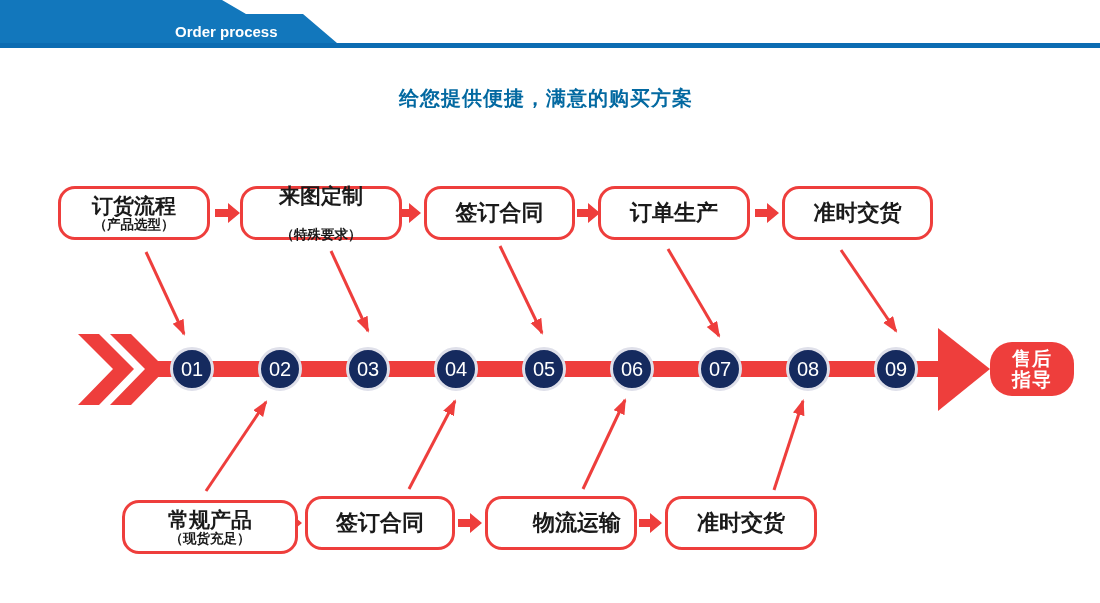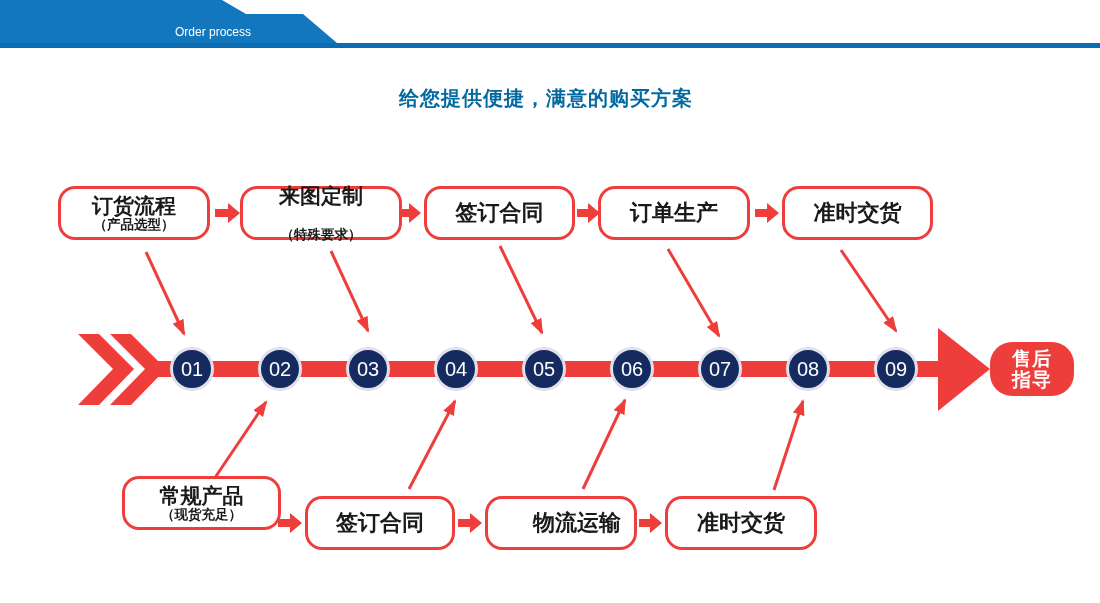--- a/index.html
+++ b/index.html
@@ -18,21 +18,21 @@
   #header-svg{position:absolute;left:0;top:0;}
   .banner-fill{fill:var(--banner-blue);}
   .strip-fill{fill:var(--strip-blue);}
   .hdr-cn{
     position:absolute;left:10px;top:2px;
     color:#fff;font-size:30px;font-weight:bold;letter-spacing:7px;
     line-height:40px;white-space:nowrap;
   }
   .hdr-en{
     position:absolute;left:175px;top:21px;
-    color:#fff;font-size:12px;font-weight:400;line-height:22px;white-space:nowrap;
+    color:#fff;font-size:15px;font-weight:700;line-height:22px;white-space:nowrap;
   }
 
   
   .headline{
     position:absolute;left:0;top:85px;width:1092px;
     text-align:center;color:#0369a1;font-size:20px;font-weight:bold;
     letter-spacing:1px;
   }
 
   
@@ -136,21 +136,21 @@
   <div class="flow-box" style="left:424px;top:186px;width:151px;">
     <div class="box-title">签订合同</div>
   </div>
   <div class="flow-box" style="left:598px;top:186px;width:152px;">
     <div class="box-title">订单生产</div>
   </div>
   <div class="flow-box" style="left:782px;top:186px;width:151px;">
     <div class="box-title">准时交货</div>
   </div>
 
-  <div class="flow-box two-line" style="left:122px;top:476px;width:159px;">
+  <div class="flow-box two-line" style="left:122px;top:500px;width:176px;">
     <div class="box-title">常规产品</div>
     <div class="box-sub">（现货充足）</div>
   </div>
   <div class="flow-box" style="left:305px;top:496px;width:150px;">
     <div class="box-title">签订合同</div>
   </div>
   <div class="flow-box" style="left:485px;top:496px;width:152px;padding-left:32px;">
     <div class="box-title">物流运输</div>
   </div>
   <div class="flow-box" style="left:665px;top:496px;width:152px;">

